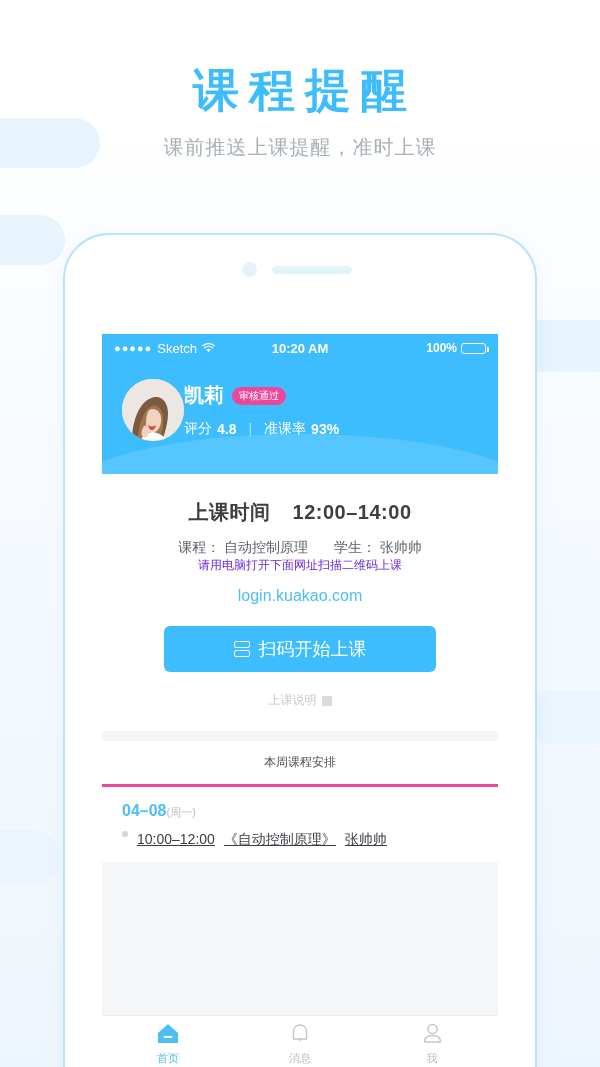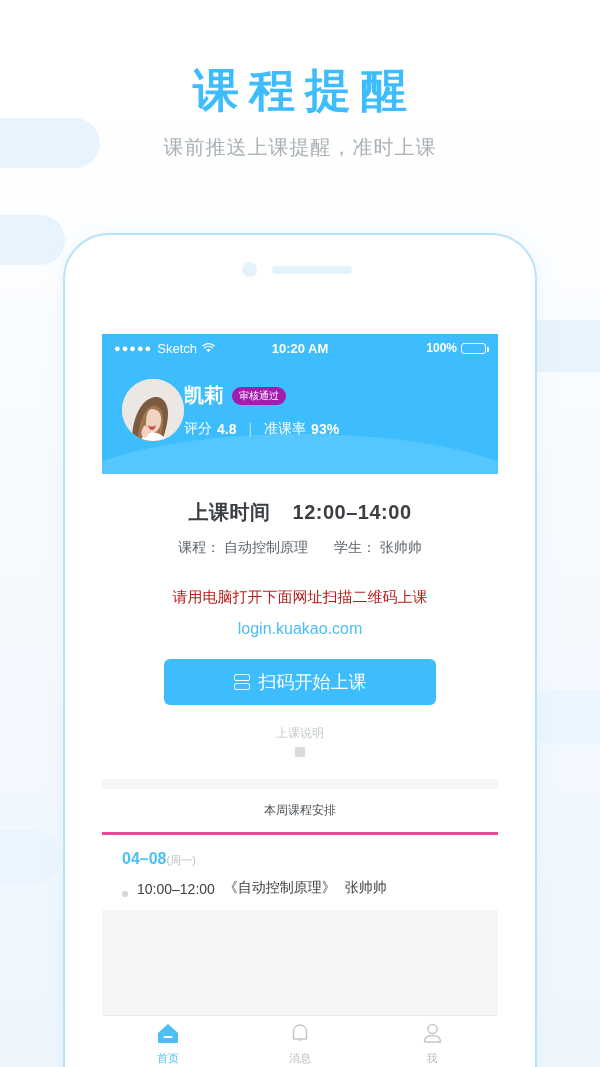--- a/index.html
+++ b/index.html
@@ -92,60 +92,60 @@
   #avatar {
     position:relative; z-index:2;
     width:62px; height:62px; border-radius:50%; overflow:hidden;
     background:#e9e3df; flex:0 0 auto;
   }
   #avatar svg{ display:block; }
   #profile-info { position:relative; z-index:2; padding-top:3px; }
   .name-row { display:flex; align-items:center; gap:8px; }
   .pname { font-size:20px; font-weight:bold; color:#ffffff; }
   .badge {
-    background:#a21caf; color:#fff; font-size:10px;
+    background:#ec4899; color:#fff; font-size:10px;
     padding:2px 7px; border-radius:9px; white-space:nowrap;
   }
   .stat-row { margin-top:11px; font-size:14px; color:#ffffff; display:flex; align-items:center; }
   .stat-row .val { font-weight:bold; margin-left:5px; }
   .stat-div { margin:0 12px; color:#a8e0fe; }
 
   
   #class-card { background:#fff; padding:25px 0 22px; text-align:center; }
   .class-time { font-size:20px; font-weight:bold; color:#3b3f43; letter-spacing:.5px;}
   .class-meta { margin-top:13px; font-size:14px; color:#5c6469;text-align:center; }
   .class-meta .gap { display:inline-block; width:18px; }
-  .hint { margin-top:31px; font-size:15px; color:#b91c1c; }
+  .hint { font-size:12px; color:#6d28d9; }
   .link { margin-top:13px; font-size:16px; color:#4fbdf6; }
   #scan-btn {
     margin:21px auto 0; width:272px; height:46px; background:#3dbdfd;
     border-radius:6px; color:#fff; font-size:18px;
     display:flex; align-items:center; justify-content:center; gap:9px;
     cursor:pointer; border:none;
   }
   .scan-icon { display:flex; flex-direction:column; gap:2px; }
   .scan-icon i { display:block; width:16px; height:7px; border:1.6px solid #fff; border-radius:2px; }
   #explain-row {
     margin-top:20px; font-size:12px; color:#c5cacd;
-    display:flex; align-items:center; justify-content:center; gap:5px;flex-direction:column;
+    display:flex; align-items:center; justify-content:center; gap:5px;
   }
   .sq { width:10px; height:10px; background:#d8dcdf; display:inline-block; }
 
   
   #sched-head {
     background:#fff; margin-top:10px; text-align:center;
     padding:13px 0; font-size:12px; color:#4a5055;
     border-bottom:3px solid #ec4899;
   }
   #sched-list { background:#fff; padding:15px 20px 13px; }
   .sched-date { font-size:16px; color:#4fbdf6; font-weight:bold; }
   .sched-date .dow { font-size:11px; color:#b8bdc1; font-weight:normal; }
   .sched-item {
-    margin-top:11px; display:flex; align-items:flex-end; gap:9px;
-    font-size:14px; color:#3b3f43;
+    margin-top:11px; display:flex; align-items:flex-start; gap:9px;
+    font-size:14px; color:#3b3f43;text-decoration:underline;
   }
   .bullet { width:6px; height:6px; border-radius:50%; background:#d3d7da; flex:0 0 auto;}
   .sched-item .course { color:#3b3f43; }
   .sched-item .stu { color:#3b3f43; }
 
   
   #tabbar {
     position:absolute; left:0; right:0; bottom:0; height:57px; background:#fff;
     border-top:1px solid #ececec; display:flex;
   }

